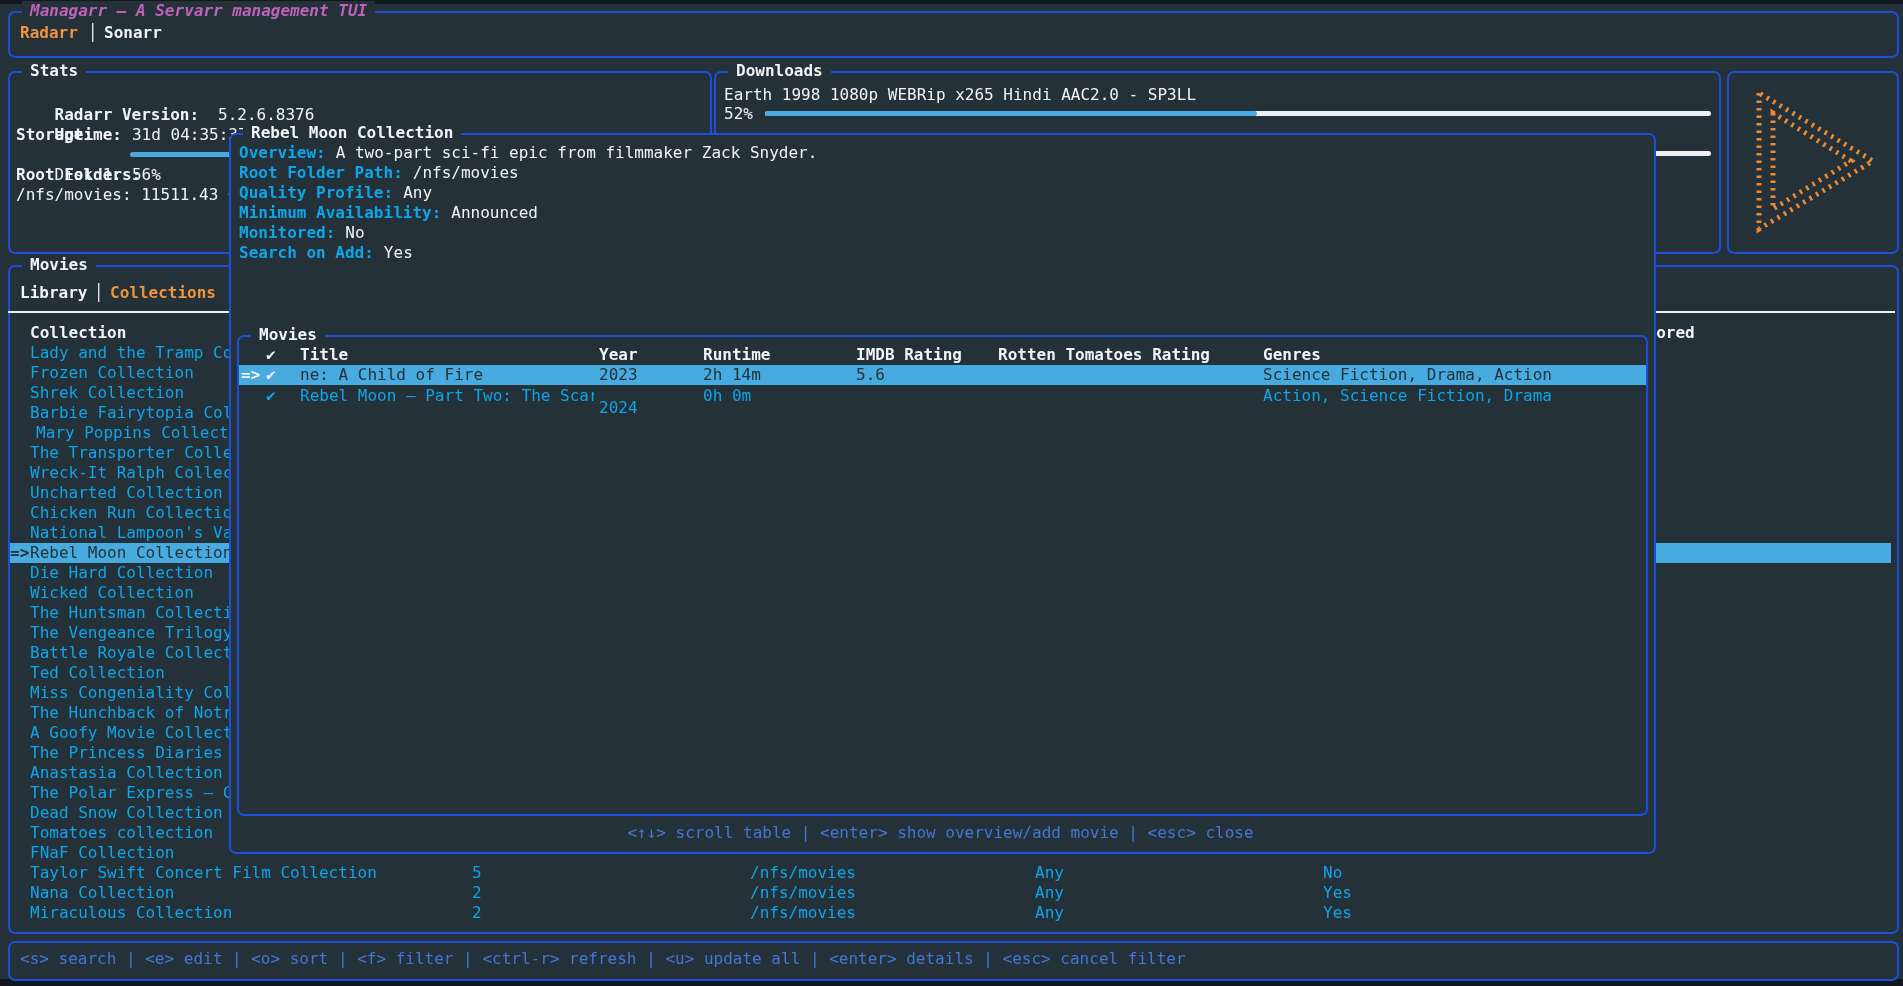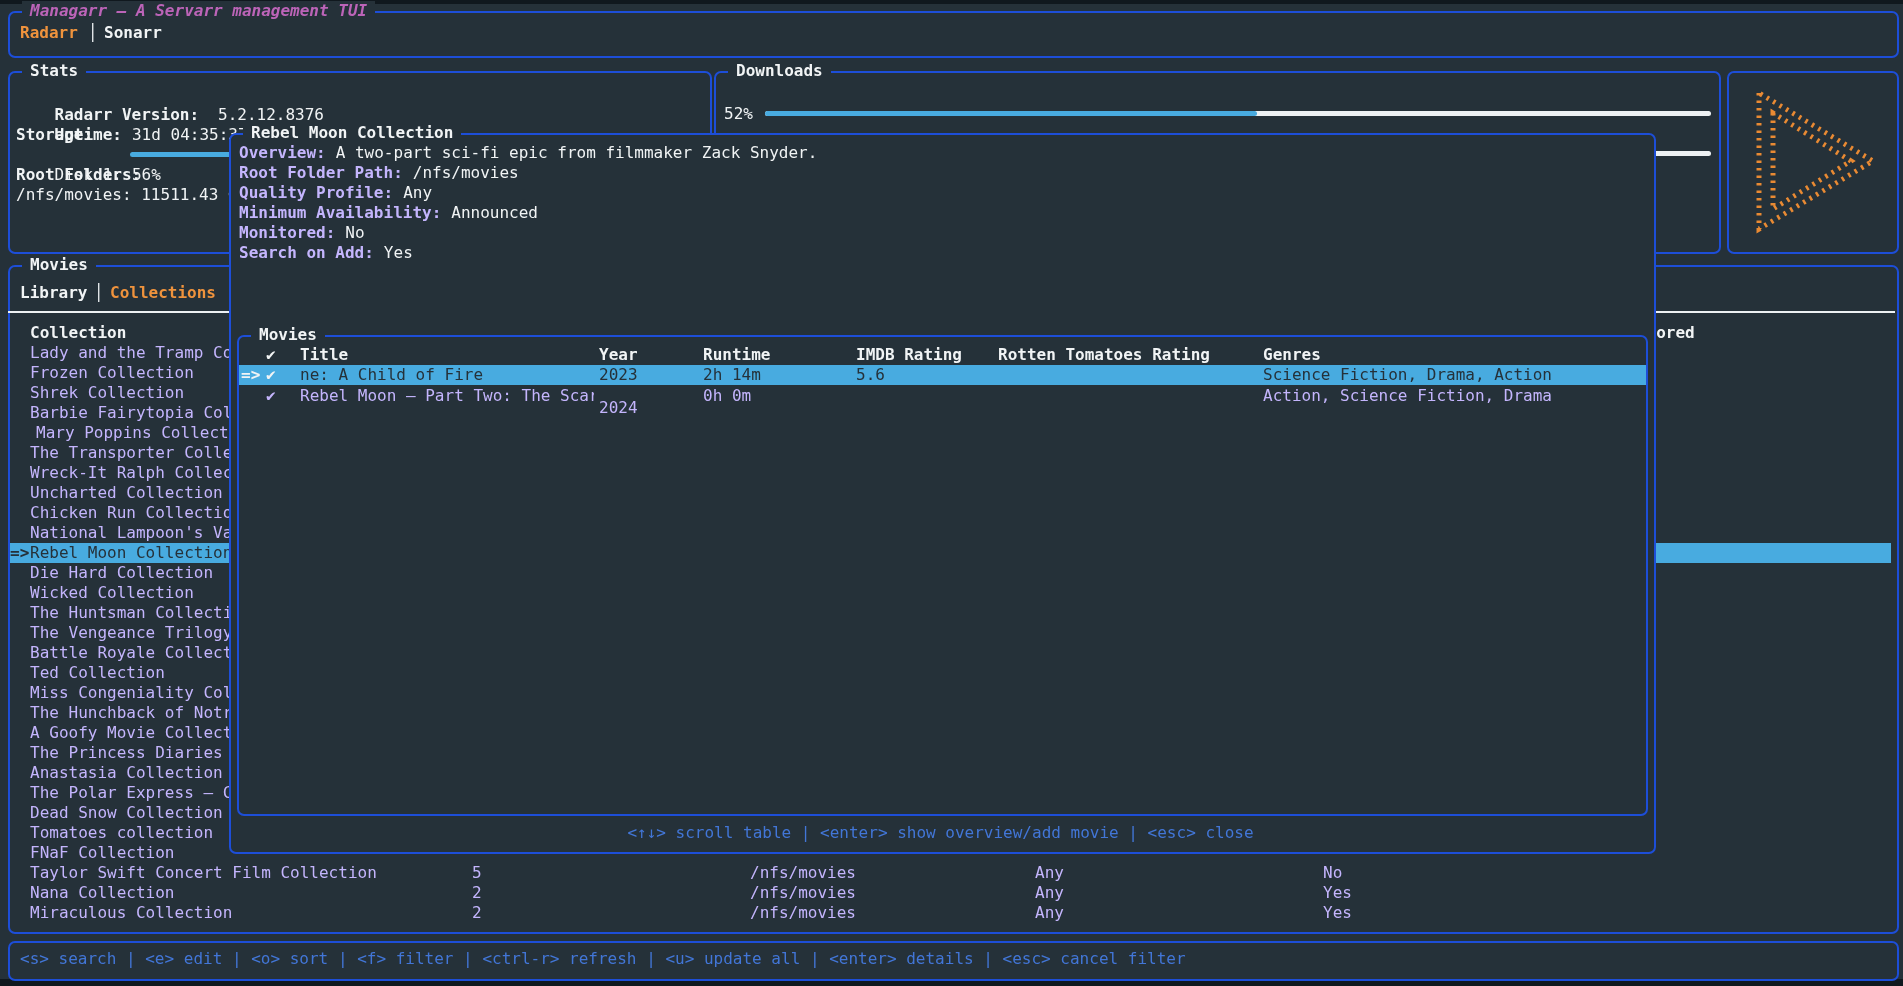--- a/index.html
+++ b/index.html
@@ -4,21 +4,21 @@
 <style>
   html,body{margin:0;padding:0;background:#10181e;}
   body{width:1903px;height:986px;position:relative;overflow:hidden;
        font-family:"DejaVu Sans Mono",monospace;font-size:16px;color:#f1f4f5;}
   #term{position:absolute;left:0;top:4px;width:1903px;height:975px;background:#253139;}
   .panel{position:absolute;border:2px solid #1d4ed8;border-radius:7px;background:#253139;}
   .ptitle{position:absolute;top:-12px;height:20px;line-height:20px;background:#253139;
           padding:0 8px;font-weight:bold;white-space:pre;color:#f1f4f5;}
   .r{position:absolute;height:20px;line-height:20px;white-space:pre;}
   .b{font-weight:bold}
-  .wt{color:#f1f4f5}.bl{color:#c4b5fd}.rb{color:#4276d7}.or{color:#ef933d}
+  .wt{color:#f1f4f5}.bl{color:#0ea5e9}.rb{color:#4276d7}.or{color:#ef933d}
   .mg{color:#bc64b8}.dk{color:#253139}
   .it{font-style:italic}
   .bar{position:absolute;height:5px;border-radius:3px;}
   .blue-bar{background:#48abe0}.white-bar{background:#edf1f3}
   .hl{position:absolute;height:20px;background:#48abe0;}
   .vsep{color:#edf1f3}
   .clip{display:inline-block;overflow:hidden;vertical-align:top;height:20px}
 </style>
 </head>
 <body>
@@ -28,36 +28,37 @@
 <div class="panel" style="left:8px;top:11px;width:1887px;height:43px;">
   <div class="ptitle mg it" style="left:12px">Managarr – A Servarr management TUI</div>
   <div class="r or b" style="left:10px;top:10px">Radarr</div>
   <div class="r vsep" style="left:78px;top:10px">│</div>
   <div class="r wt b" style="left:94px;top:10px">Sonarr</div>
 </div>
 
 <div class="panel" style="left:8px;top:71px;width:700px;height:179px;">
   <div class="ptitle" style="left:12px">Stats</div>
   <div class="r" style="left:6px;top:12px">
-    <span class="wt b">Radarr Version:</span><span class="wt" style="margin-left:19px">5.2.12.8376</span>
+    <span class="wt b">Radarr Version:</span><span class="wt" style="margin-left:19px">5.2.6.8376</span>
   </div>
   <div class="r" style="left:6px;top:32px">
     <span class="wt b">Uptime:</span><span class="wt" style="margin-left:10px">31d 04:35:37</span>
   </div>
   <div class="r wt b" style="left:6px;top:52px">Storage:</div>
   <div class="r wt" style="left:6px;top:72px">
     <span>Disk 1:</span><span style="margin-left:10px">56%</span>
   </div>
   <div class="bar blue-bar" style="left:120px;top:79px;width:450px;"></div>
   <div class="r wt b" style="left:6px;top:92px">Root Folders:</div>
   <div class="r wt" style="left:6px;top:112px">/nfs/movies: 11511.43 GB</div>
 </div>
 
 <div class="panel" style="left:714px;top:71px;width:1003px;height:179px;">
   <div class="ptitle" style="left:12px">Downloads</div>
+  <div class="r wt" style="left:8px;top:12px">Earth 1998 1080p WEBRip x265 Hindi AAC2.0 - SP3LL</div>
   <div class="r wt" style="left:8px;top:31px">52%</div>
   <div class="bar white-bar" style="left:49px;top:38px;width:946px;"></div>
   <div class="bar blue-bar" style="left:49px;top:38px;width:492px;"></div>
   <div class="bar white-bar" style="left:936px;top:78px;width:59px;"></div>
 </div>
 
 <div class="panel" style="left:1727px;top:71px;width:168px;height:179px;">
   <svg width="140" height="158" viewBox="0 0 140 158" style="position:absolute;left:16px;top:10px">
     <path d="M14,10 L14,146 L128,78 Z" fill="none" stroke="#e98a33" stroke-width="5" stroke-dasharray="2.5 5"></path>
     <path d="M28,30 L28,126 L106,78 Z" fill="none" stroke="#e98a33" stroke-width="5" stroke-dasharray="2.5 5"></path>

